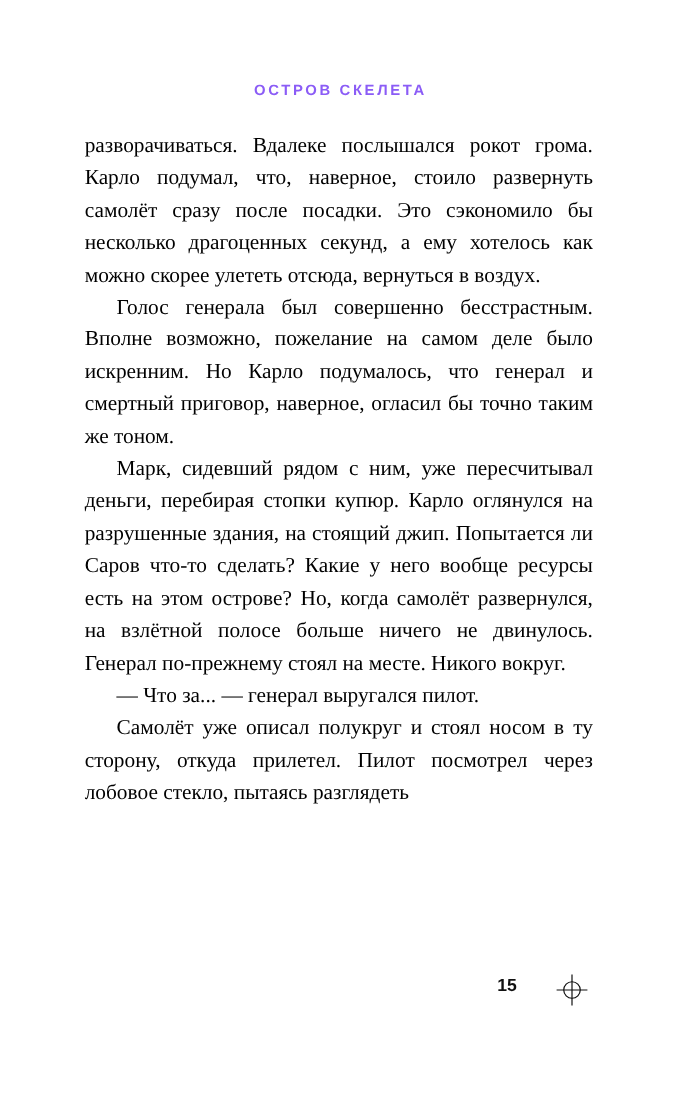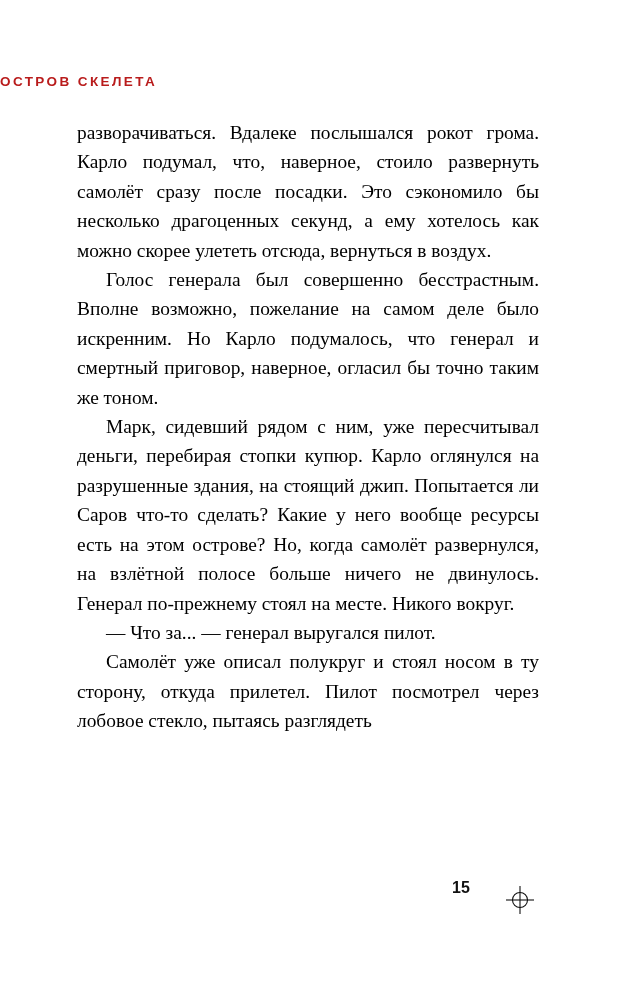--- a/index.html
+++ b/index.html
@@ -18,26 +18,26 @@
     position: relative;
     width: 619px;
     height: 1001px;
     background: #ffffff;
   }
   .running-head {
     position: absolute;
     top: 74px;
     left: 0;
     right: 0;
-    text-align: left;
+    text-align: center;
     font-family: "Liberation Sans", sans-serif;
     font-size: 13.5px;
     letter-spacing: 2.4px;
     font-weight: 700;
-    color: #b91c1c;
+    color: #8b5cf6;
     text-transform: uppercase;
   }
   .body-text {
     position: absolute;
     top: 118px;
     left: 77px;
     width: 462px;
   }
   .body-text p {
     margin: 0;
@@ -49,21 +49,21 @@
   }
   .body-text p.noindent {
     text-indent: 0;
   }
   .body-text p.italic {
     font-style: italic;
     font-size: 18px;
   }
   .page-number {
     position: absolute;
-    bottom: 104px;
+    bottom: 95px;
     left: 452px;
     font-family: "Liberation Sans", sans-serif;
     font-size: 16px;
     font-weight: 700;
     color: #111111;
     text-align: center;
   }
   .reg-mark {
     position: absolute;
     bottom: 86px;

